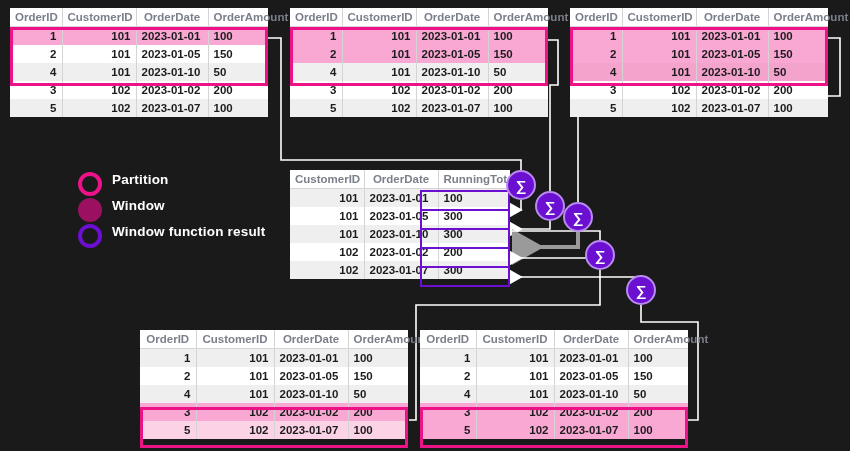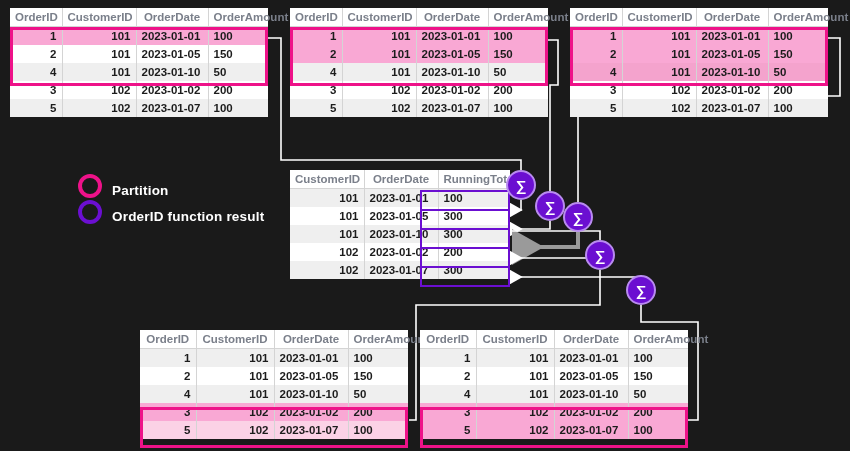--- a/index.html
+++ b/index.html
@@ -66,21 +66,21 @@
   .purplebox{
     position:absolute;
     z-index:3;
     border:2.5px solid #6b0fd1;
     pointer-events:none;
     box-sizing:border-box;
   }
 
   
   #legend{position:absolute;z-index:4;left:78px;top:172px;}
-  .legrow{display:flex;align-items:flex-end;height:26px;}
+  .legrow{display:flex;align-items:flex-start;height:26px;}
   .legswatch{width:24px;height:24px;border-radius:50%;box-sizing:border-box;margin-right:10px;flex:0 0 24px;}
   .sw-partition{border:4px solid #ee1289;background:transparent;}
   .sw-window{background:#9b1060;border:none;}
   .sw-result{border:4px solid #6b0fd1;background:transparent;}
   .leglabel{color:#ffffff;font-size:13.5px;font-weight:bold;letter-spacing:.2px;}
   .legrow.sigmarow{padding-left:22px;height:28px;}
   .sigmaglyph{color:#ffffff;font-size:14px;font-weight:bold;margin-right:0;}
 
   
   .sigma{
@@ -281,22 +281,26 @@
     </tbody>
   </table>
   <div class="partbox" style="left:570px;top:27px;width:258px;height:59px;"></div>
 
   <div id="legend">
     <div class="legrow">
       <span class="legswatch sw-partition"></span>
       <span class="leglabel">Partition</span>
     </div>
     <div class="legrow">
+      <span class="legswatch sw-window"></span>
+      <span class="leglabel">Window</span>
+    </div>
+    <div class="legrow">
       <span class="legswatch sw-result"></span>
-      <span class="leglabel">OrderID function result</span>
+      <span class="leglabel">Window function result</span>
     </div>
   </div>
 
   <table class="tbl" id="tr" style="left:290px;top:170px;width:220px;">
     <colgroup>
         <col style="width:74px">
         <col style="width:74px">
         <col style="width:72px">
       </colgroup>
     <thead>

